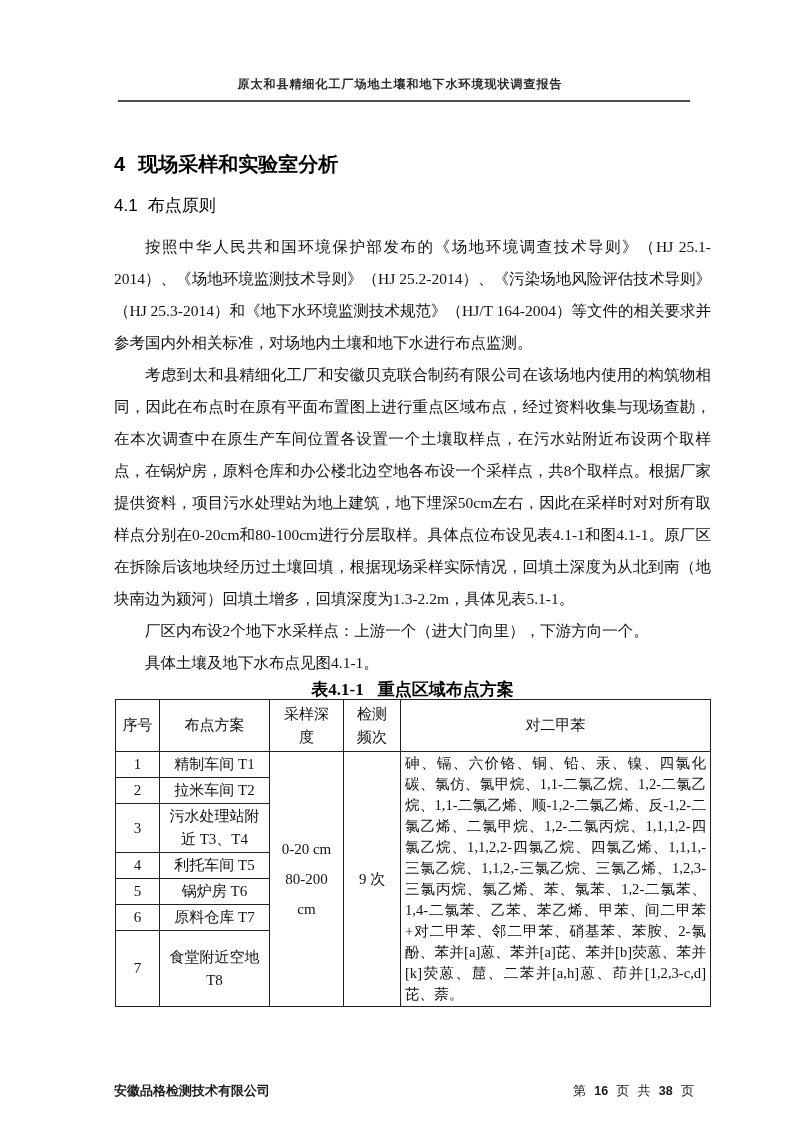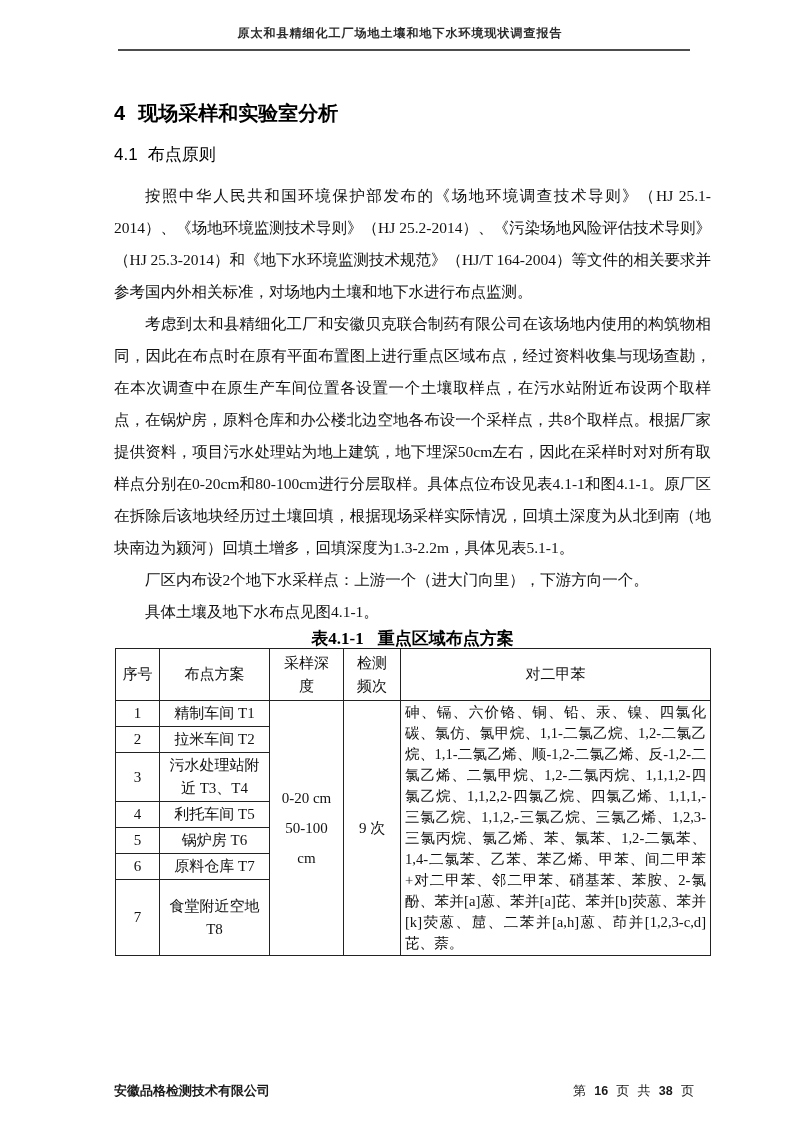--- a/index.html
+++ b/index.html
@@ -3,21 +3,21 @@
 <meta charset="utf-8">
 <style>
   html,body{margin:0;padding:0;background:#ffffff;}
   .page{
     position:relative;width:800px;height:1131px;background:#ffffff;
     font-family:"Liberation Serif","DejaVu Serif",serif;color:#151515;
     overflow:hidden;
   }
   
   .running-title{
-    padding-top:25px;text-align:center;font-size:12px;font-weight:700;
+    padding-top:76px;text-align:center;font-size:12px;font-weight:700;
     letter-spacing:1px;color:#2b2b2b;
   }
   .header-rule{
     width:572px;margin:7px 0 0 118px;border:0;border-top:2px solid #4d4d4d;height:0;
   }
   
   .content{margin-left:114px;width:597px;margin-top:48px;}
   h1.sec{
     margin:26px 0 0 0;font-family:"Liberation Sans","DejaVu Sans",sans-serif;
     font-size:20px;font-weight:700;line-height:28px;color:#000;
@@ -120,21 +120,21 @@
           <th>检测
 频次</th>
           <th>对二甲苯</th>
         </tr>
       </thead>
       <tbody>
         <tr class="row-h25">
           <td class="cell-no">1</td>
           <td class="cell-plan">精制车间 T1</td>
           <td class="cell-depth" rowspan="7">0-20 cm
-50-100
+80-200
 cm</td>
           <td class="cell-freq" rowspan="7">9 次</td>
           <td class="cell-content" rowspan="7">砷、镉、六价铬、铜、铅、汞、镍、四氯化碳、氯仿、氯甲烷、1,1-二氯乙烷、1,2-二氯乙烷、1,1-二氯乙烯、顺-1,2-二氯乙烯、反-1,2-二氯乙烯、二氯甲烷、1,2-二氯丙烷、1,1,1,2-四氯乙烷、1,1,2,2-四氯乙烷、四氯乙烯、1,1,1,-三氯乙烷、1,1,2,-三氯乙烷、三氯乙烯、1,2,3-三氯丙烷、氯乙烯、苯、氯苯、1,2-二氯苯、1,4-二氯苯、乙苯、苯乙烯、甲苯、间二甲苯+对二甲苯、邻二甲苯、硝基苯、苯胺、2-氯酚、苯并[a]蒽、苯并[a]芘、苯并[b]荧蒽、苯并[k]荧蒽、䓛、二苯并[a,h]蒽、茚并[1,2,3-c,d]芘、萘。</td>
         </tr>
         <tr class="row-h24">
           <td class="cell-no">2</td>
           <td class="cell-plan">拉米车间 T2</td>
         </tr>
         <tr class="row-h48">
           <td class="cell-no">3</td>

